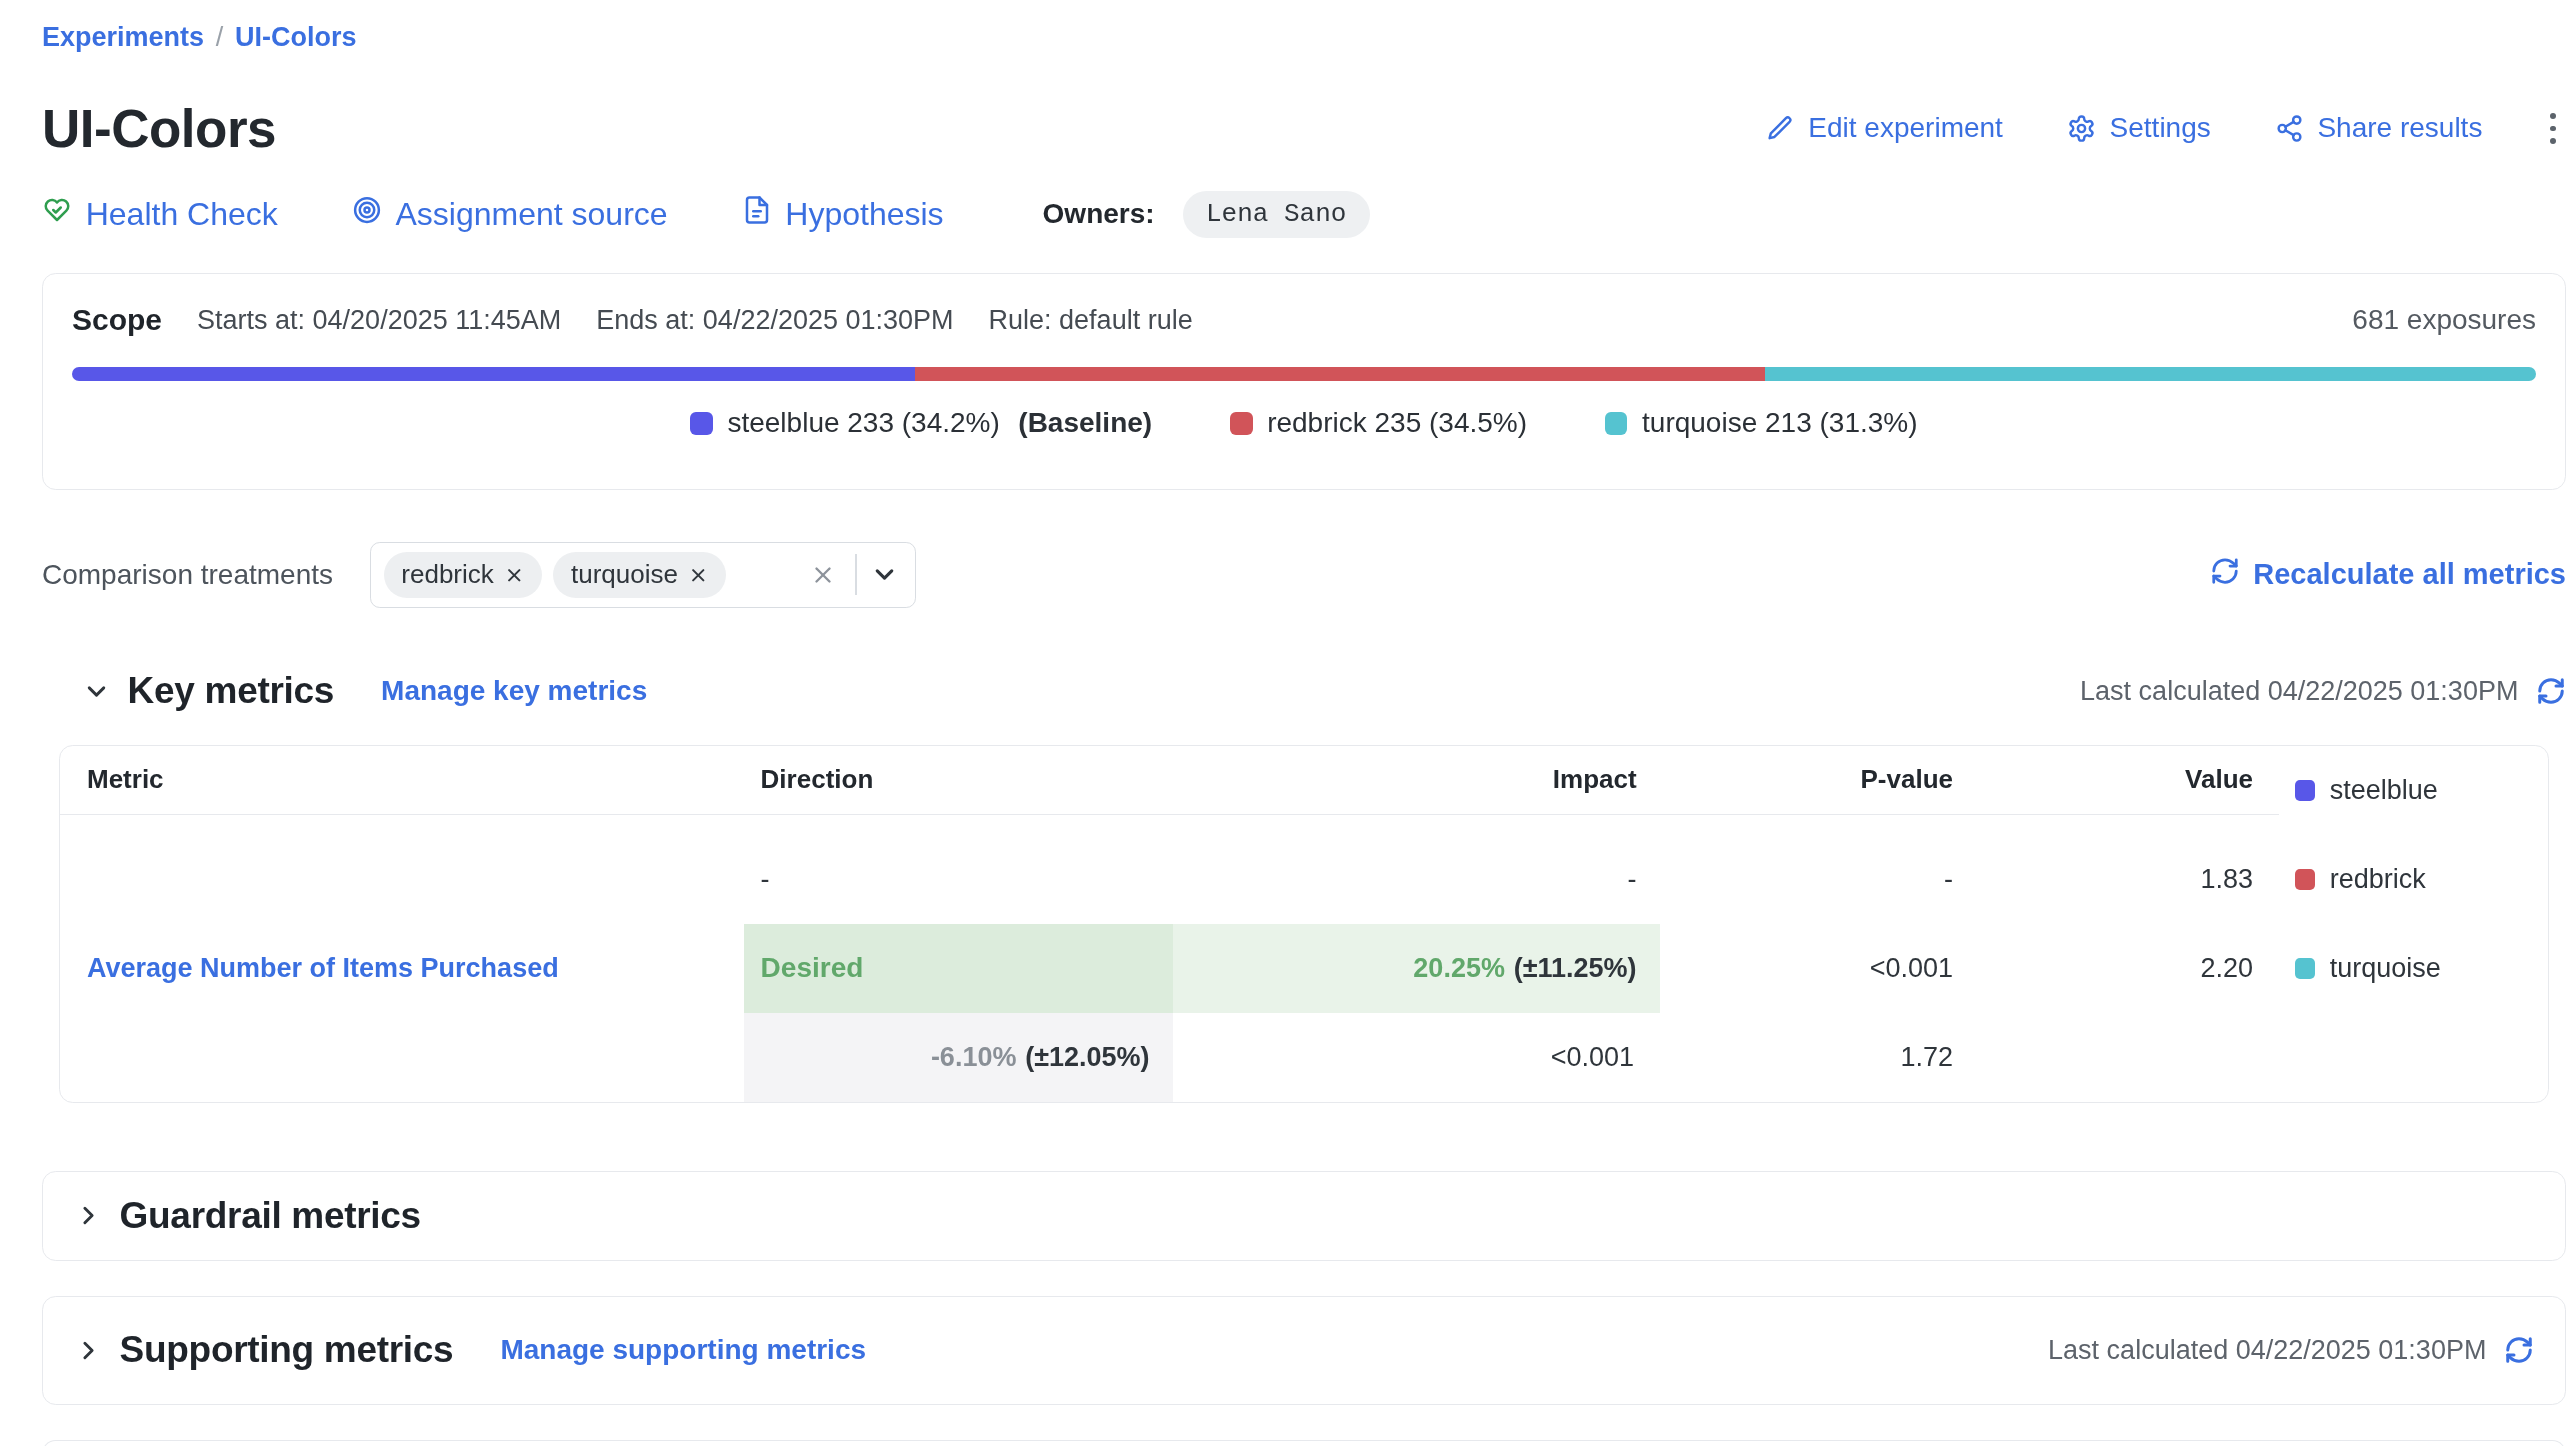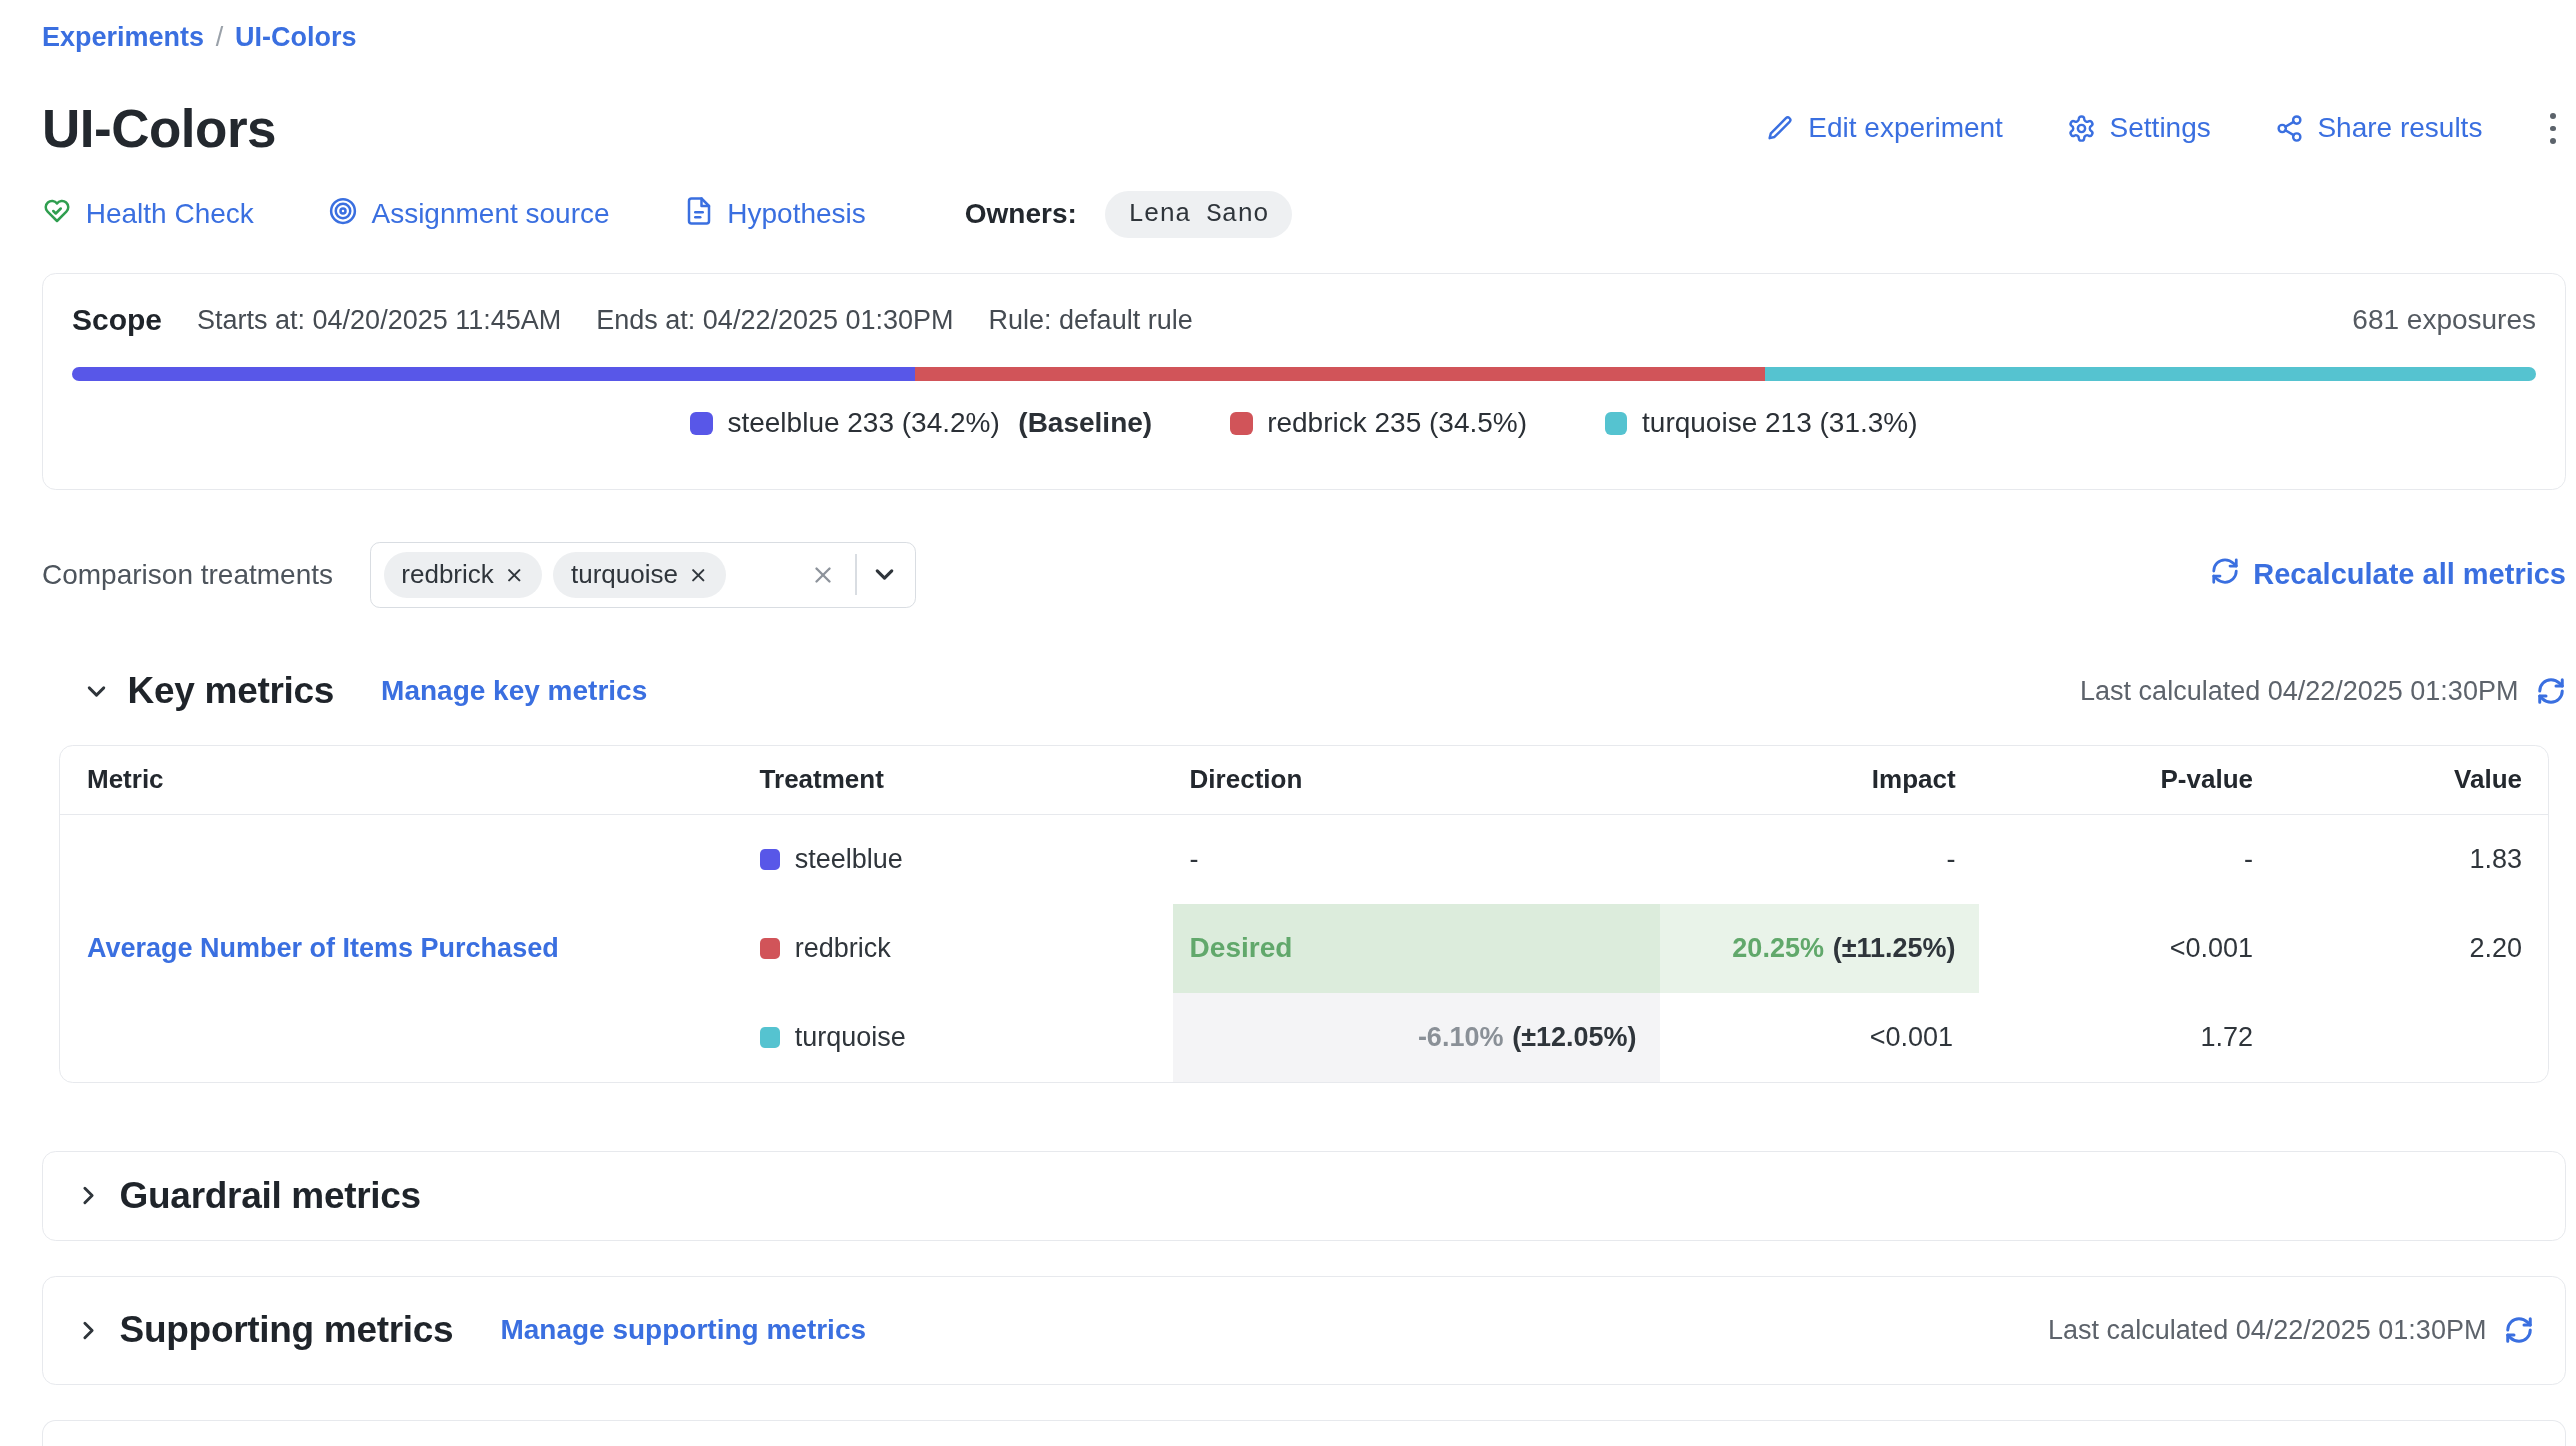--- a/index.html
+++ b/index.html
@@ -20,21 +20,21 @@
   .title-row { margin-top: 37px; height: 74px; display: flex; align-items: center; }
   .page-title { font-size: 53px; font-weight: 700; color: #23282e; letter-spacing: -0.5px; }
   .title-actions { margin-left: auto; display: flex; align-items: center; gap: 64px; }
   .action-link { display: flex; align-items: center; gap: 13.7px; color: #3a6fe0; font-size: 28px; font-weight: 500; cursor: pointer; }
   .action-link svg { display: block; }
   .kebab { display: flex; flex-direction: column; gap: 6.8px; padding: 3.9px 9.8px; cursor: pointer; margin-left: -5.9px;}
   .kebab i { width: 5.9px; height: 5.9px; border-radius: 50%; background: #5c636b; display: block; }
 
   
   .meta-row { margin-top: 23.4px; height: 51px; display: flex; align-items: center; gap: 74px; }
-  .meta-link { display: flex; align-items: center; gap: 13.7px; color: #3a6fe0; font-size: 28px; font-weight: 500; cursor: pointer; }
+  .meta-link { display: flex; align-items: center; gap: 13.7px; color: #3a6fe0; font-size: 32px; font-weight: 500; cursor: pointer; }
   .owners { display: flex; align-items: center; gap: 28px; margin-left: 25px; }
   .owners-label { font-size: 28px; font-weight: 700; color: #23282e; }
   .owner-chip { background: #eef0f2; border-radius: 974px; padding: 8.8px 23.4px; font-size: 26px; color: #2f353b; font-family: Liberation Mono, monospace; }
 
   
   .card { background: #fff; border: 1.5px solid #e7e9ed; border-radius: 13.7px; }
 
   
   .scope-card { margin-top: 33px; height: 217px; padding: 25px 29px; }
   .scope-head { display: flex; align-items: center; height: 43px; text-align: center; }
@@ -282,21 +282,20 @@
             <path d="M8 16H3v5"></path>
           </svg>
         </span>
     </span>
   </div>
 
   <div class="card km-card">
     <div class="km-table">
 
       <div class="th c-metric">Metric</div>
-      <div class="th c-treat">Treatment</div>
       <div class="th c-dir">Direction</div>
       <div class="th right c-impact">Impact</div>
       <div class="th right c-pval">P-value</div>
       <div class="th right c-value">Value</div>
 
       <div class="metric-cell">
         <span class="metric-link">Average Number of Items Purchased</span>
       </div>
 
       <div class="td treat row1">

